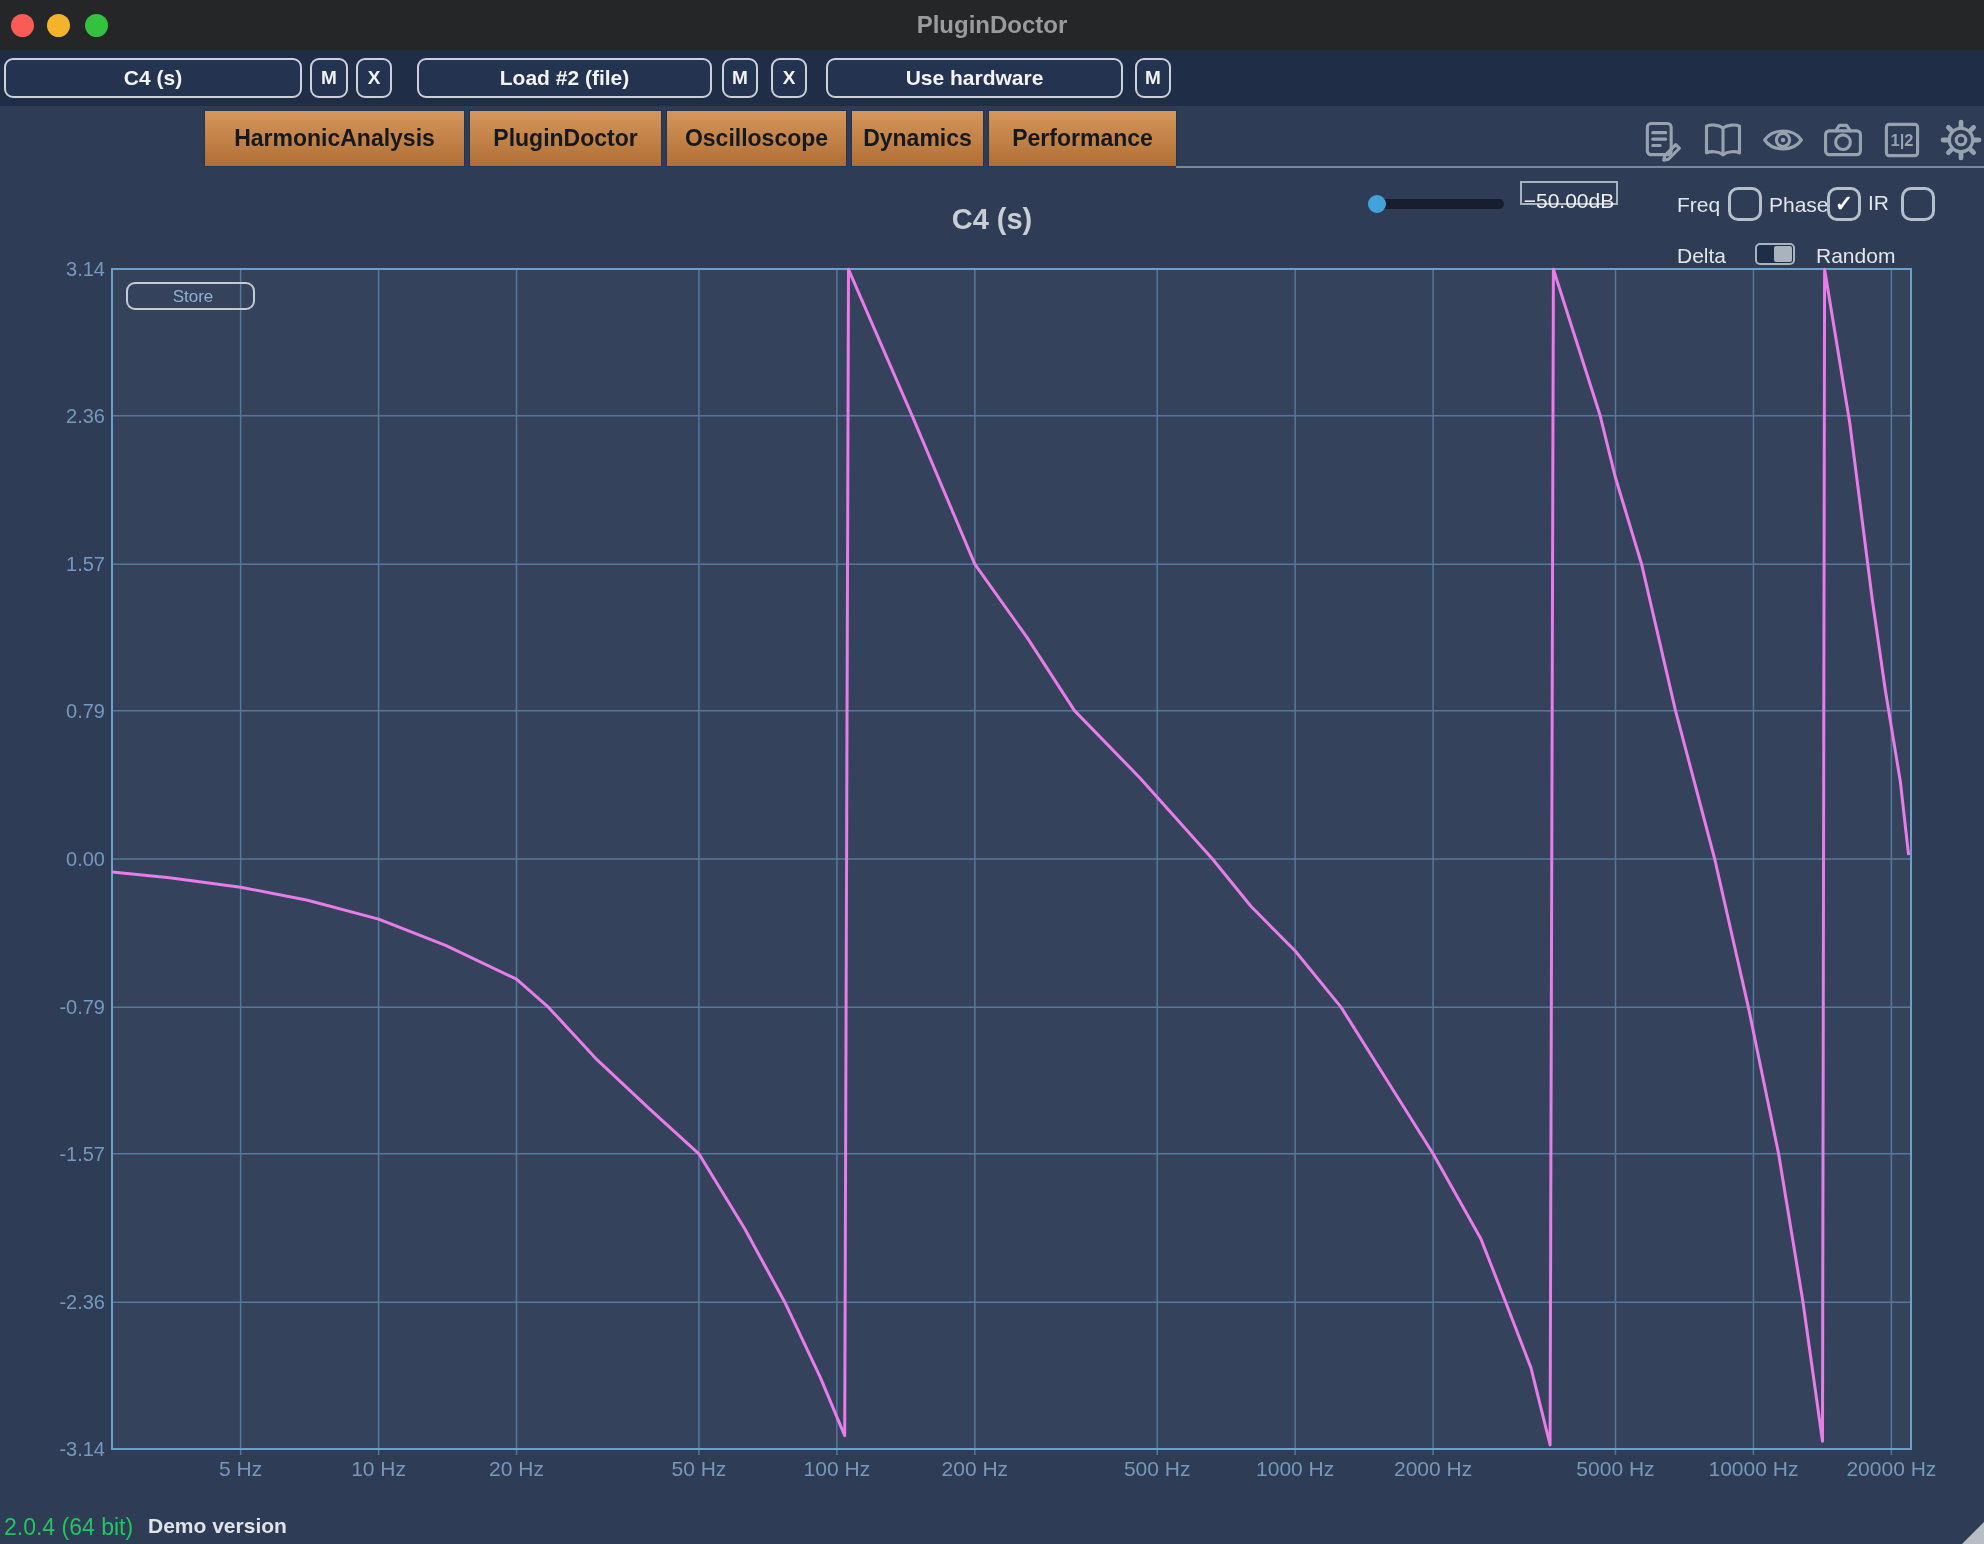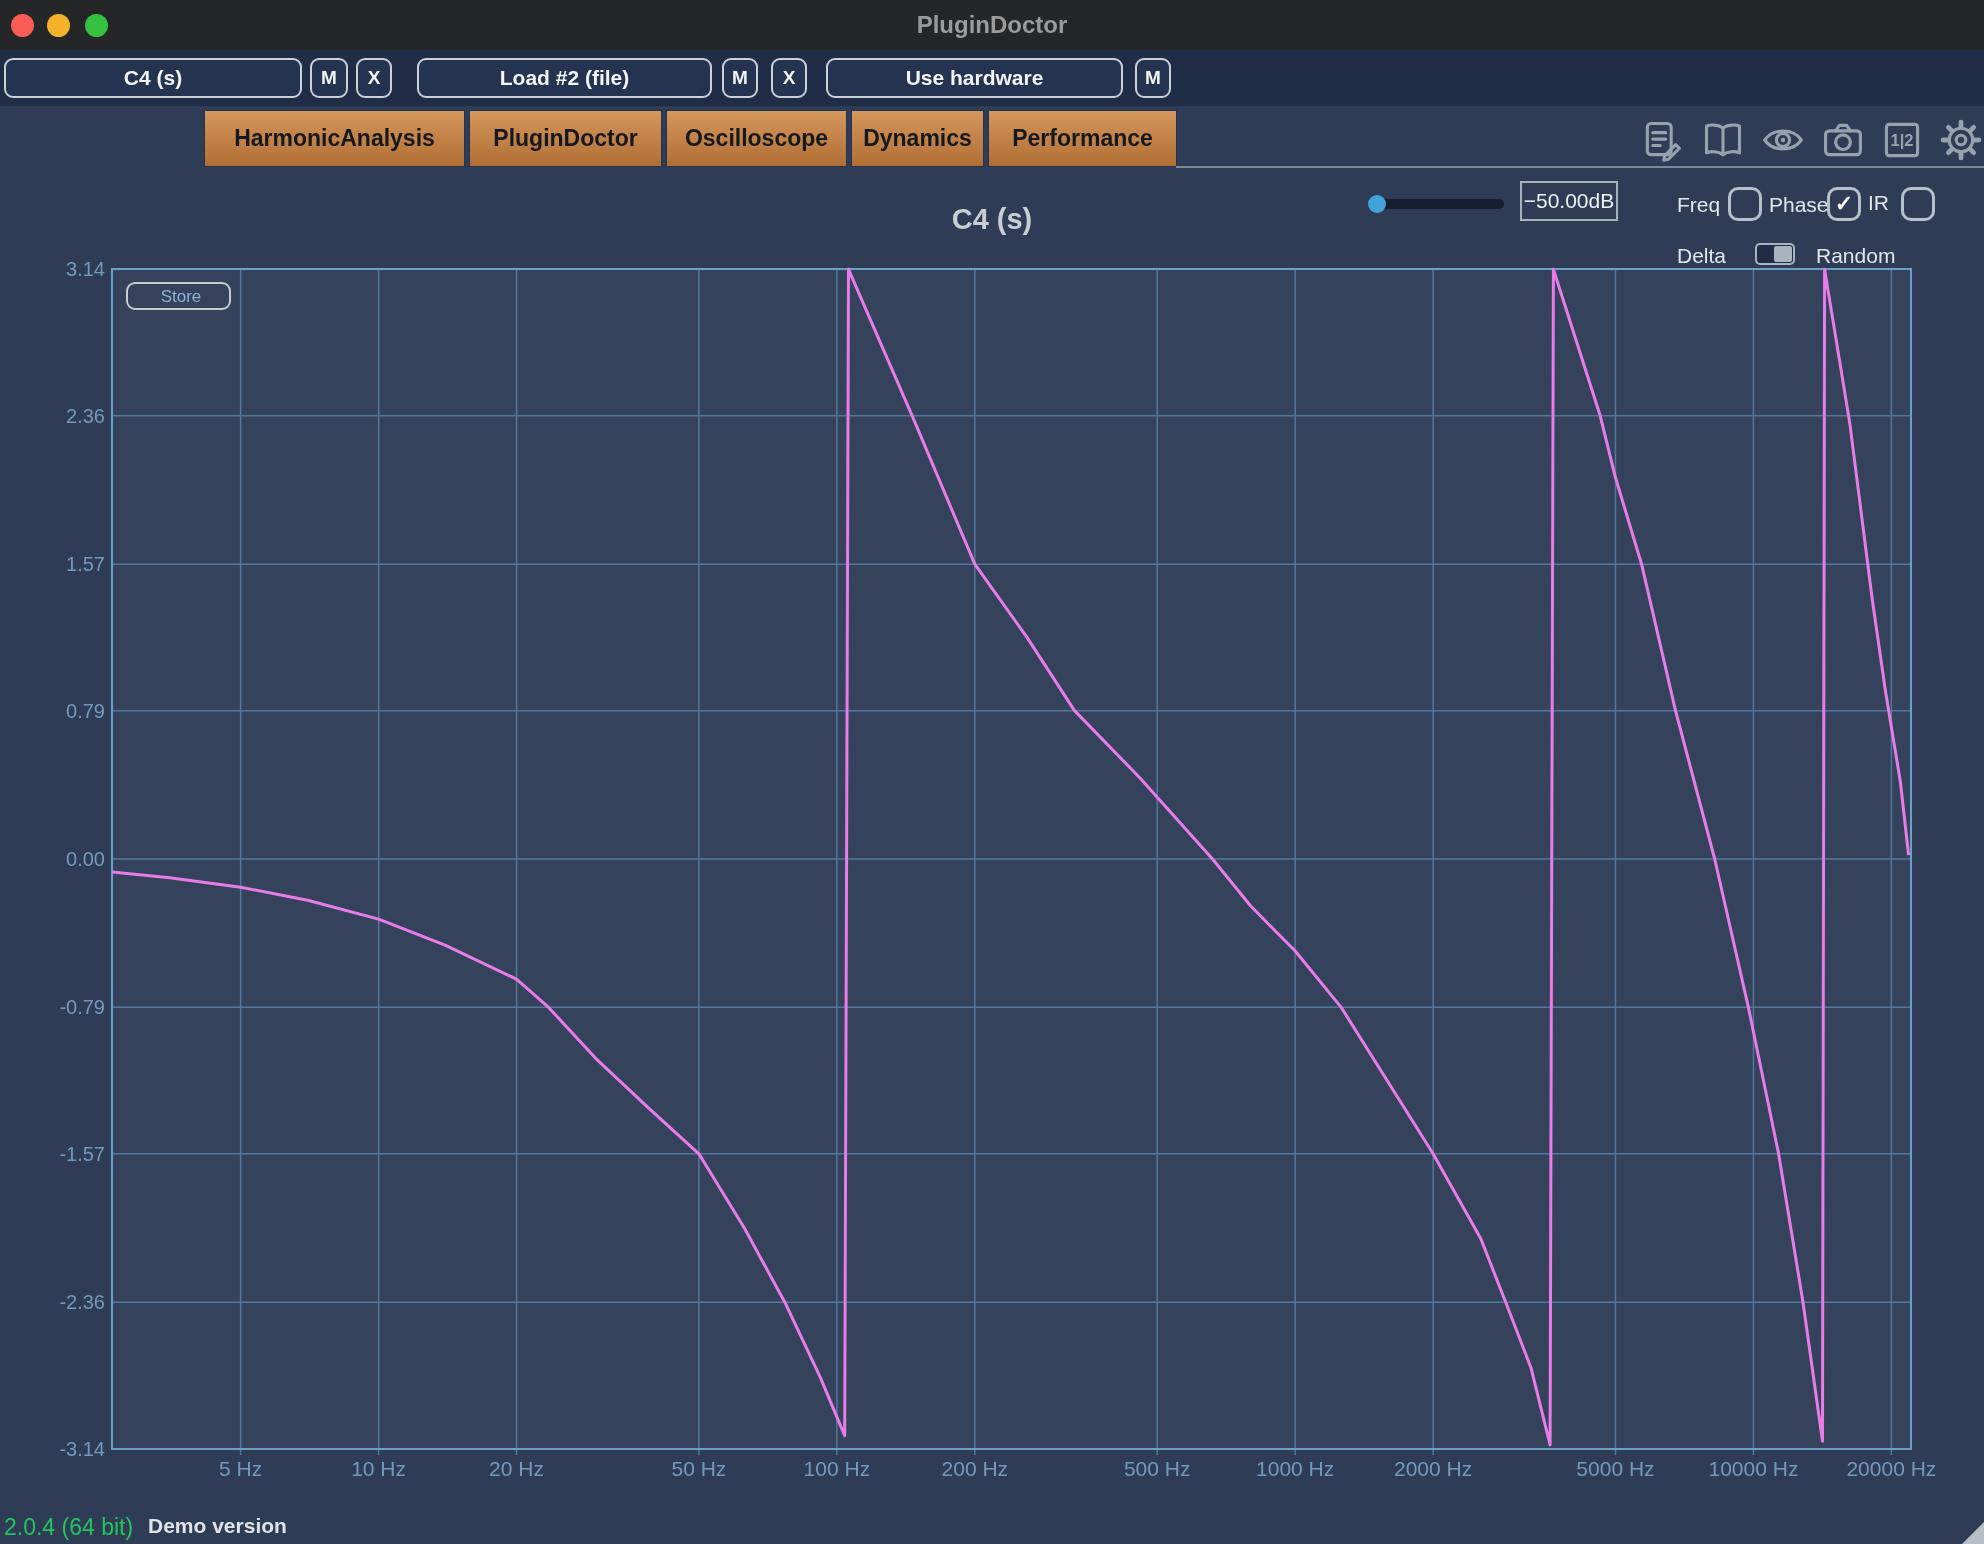--- a/index.html
+++ b/index.html
@@ -31,33 +31,33 @@
   .icon svg{width:44px;height:44px;stroke:#98a2ae;fill:none;stroke-width:1.7;
             stroke-linecap:round;stroke-linejoin:round;}
   .icon text{fill:#98a2ae;stroke:none;font-size:9px;font-weight:bold;}
 
   
   .ctl-label{position:absolute;color:#e2e6ea;font-size:21px;}
   .slider-track{position:absolute;left:1372px;top:199px;width:132px;height:10px;
                 background:#161e30;border-radius:5px;}
   .slider-knob{position:absolute;left:1368px;top:195px;width:18px;height:18px;border-radius:50%;
                background:#42a3da;}
-  .valuebox{position:absolute;left:1520px;top:181px;width:98px;height:40px;border:2px solid #a8b2bc;
+  .valuebox{position:absolute;left:1520px;top:181px;width:98px;height:24px;border:2px solid #a8b2bc;
             color:#eef0f2;font-size:21px;text-align:center;line-height:36px;}
   .chk{position:absolute;top:187px;width:34px;height:34px;border:3.5px solid #b6c0ca;
        border-radius:10px;color:#fff;font-size:22px;font-weight:bold;text-align:center;line-height:28px;}
   .toggle{position:absolute;left:1755px;top:243px;width:40px;height:22px;border:2px solid #a9b3bd;
           border-radius:5px;background:#1f2d47;}
   .toggle .knob{position:absolute;right:1px;top:1px;width:18px;height:16px;background:#a9b3bd;border-radius:2px;}
 
   
   .chart-title{position:absolute;left:862px;top:203px;width:260px;text-align:center;
                color:#c9ced4;font-size:29px;font-weight:600;}
   #chart-svg{position:absolute;left:0;top:0;}
-  .store{position:absolute;left:126px;top:282px;width:105px;height:28px;background:transparent;
+  .store{position:absolute;left:126px;top:282px;width:129px;height:28px;background:transparent;
          border:2px solid #c6cbd2;border-radius:9px;color:#8fb2d1;font-size:17px;line-height:24px;
          text-align:center;padding-left:11px;}
 
   
   .version{position:absolute;left:4px;top:1514px;color:#22c55e;font-size:23px;}
   .demo{position:absolute;left:148px;top:1514px;color:#e0e3e7;font-size:21px;font-weight:600;}
   .grip{position:absolute;right:0;bottom:0;width:0;height:0;
         border-left:22px solid transparent;border-bottom:22px solid #b9bec4;}
 </style>
 </head>

